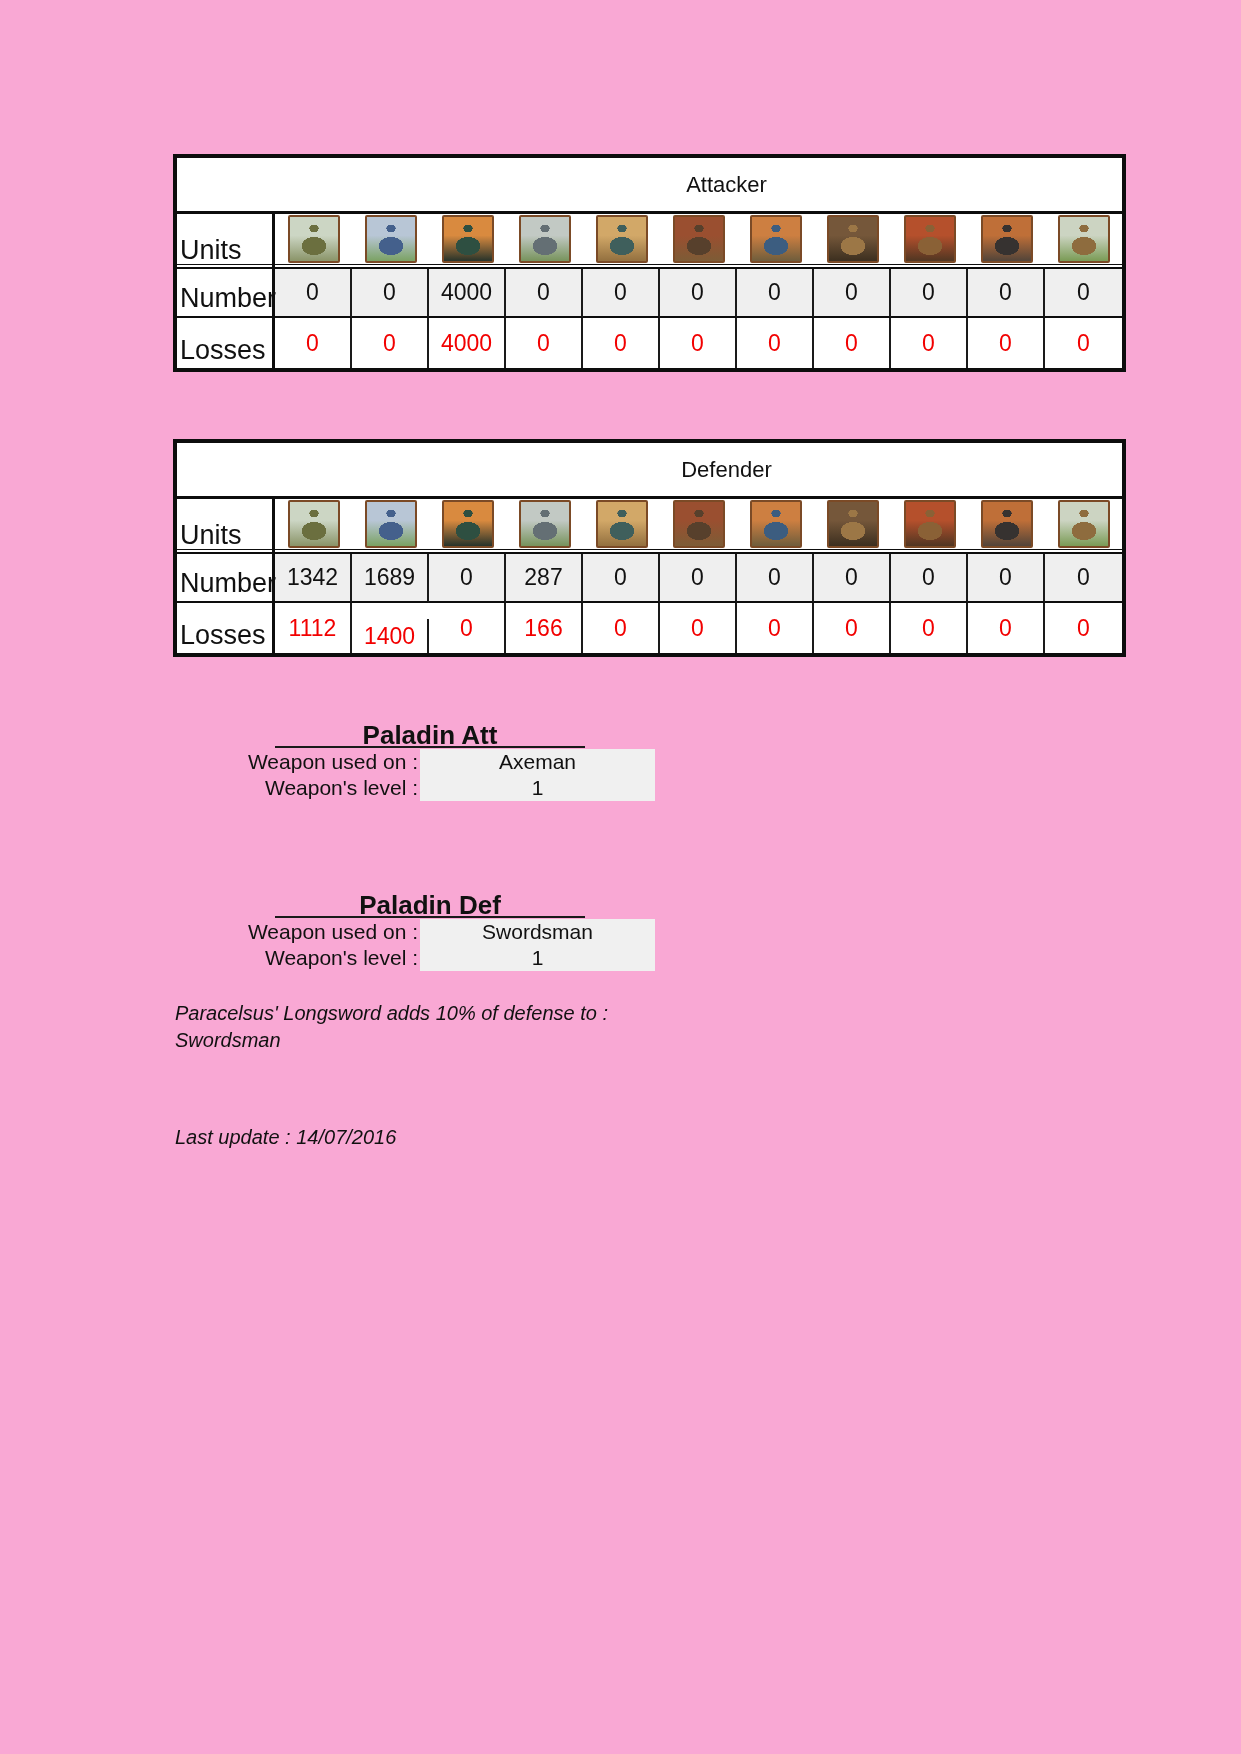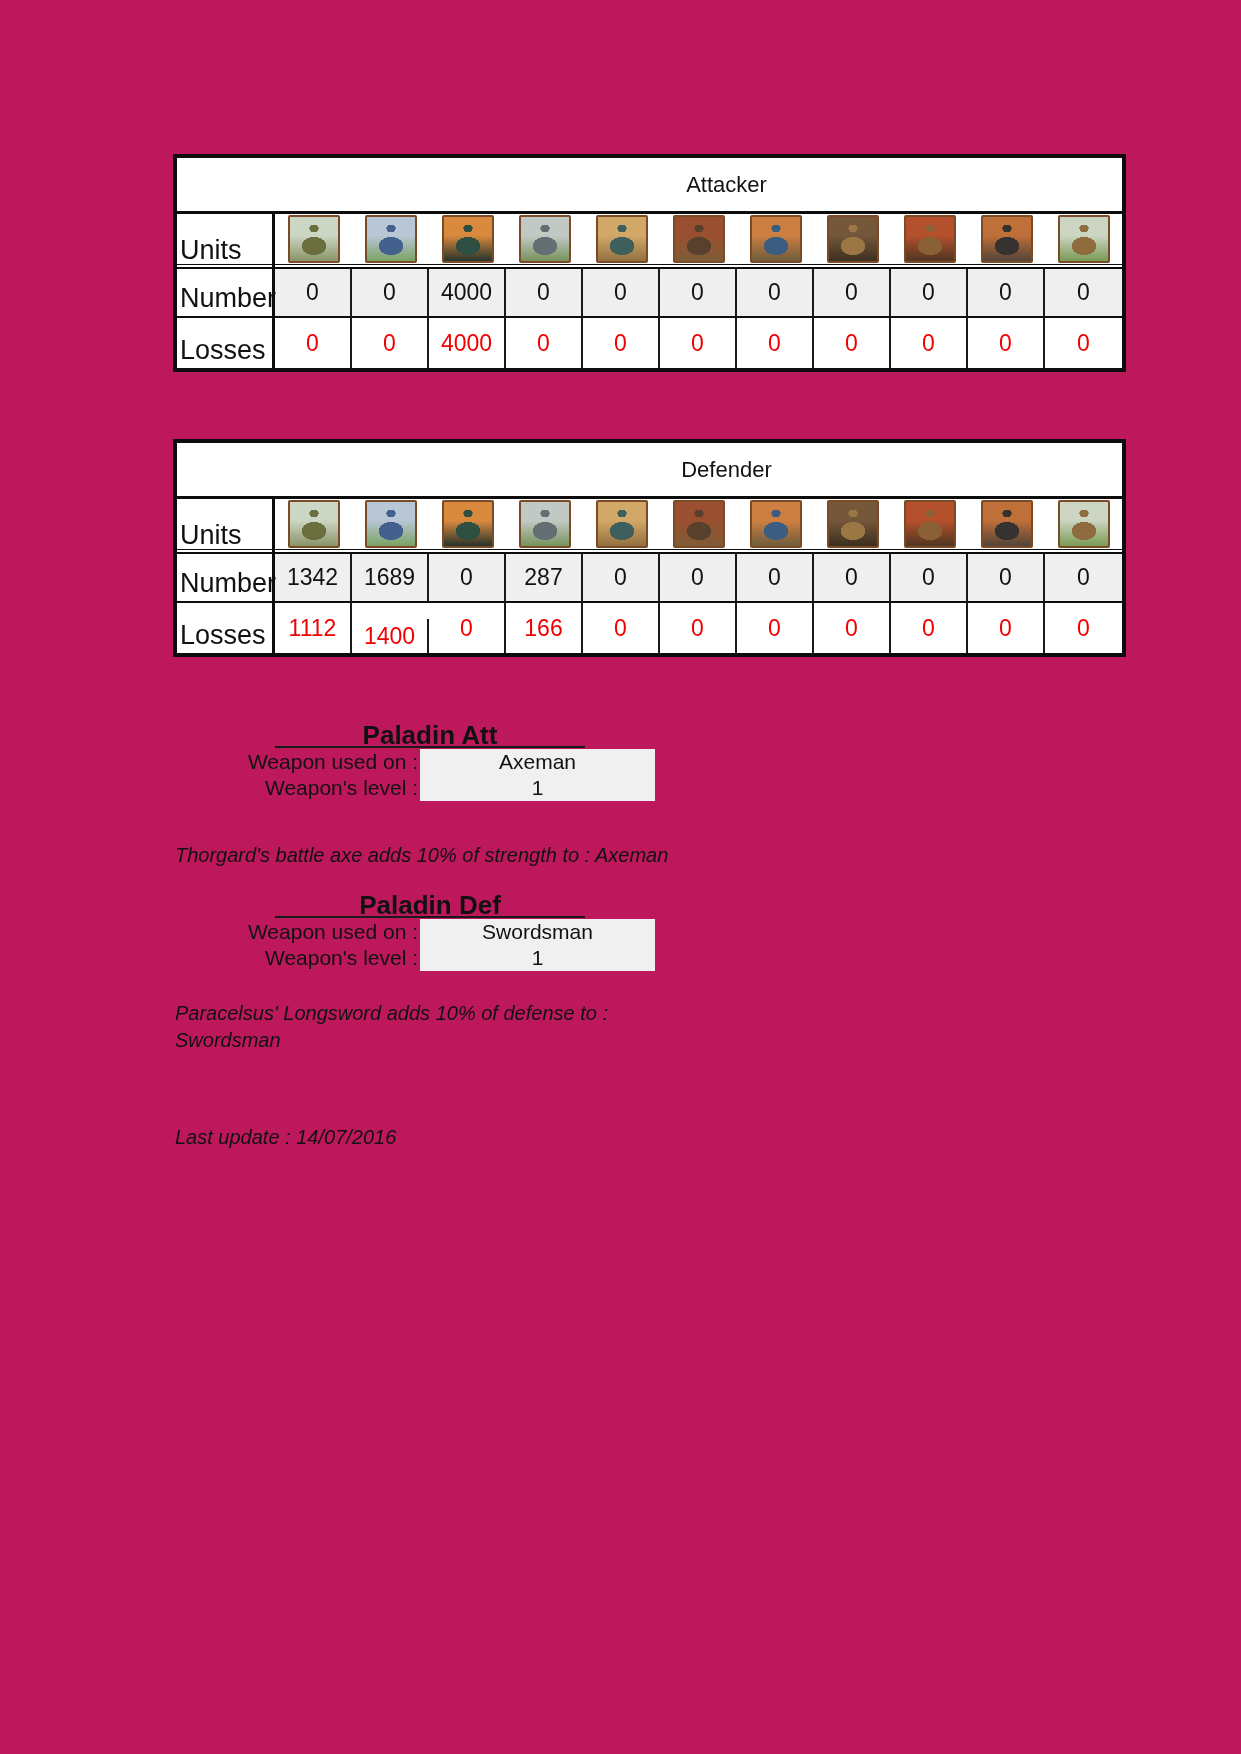--- a/index.html
+++ b/index.html
@@ -1,17 +1,17 @@
 <!DOCTYPE html>
 <html><head>
 <meta charset="utf-8">
 <style>
   html,body{margin:0;padding:0;background:#ffffff;}
   body{width:1241px;height:1754px;position:relative;font-family:"Liberation Sans",sans-serif;color:#111;}
-  .page{position:absolute;inset:0;background:#be185d;}
+  .page{position:absolute;inset:0;background:#f9a8d4;}
 
   
   .btable{
     position:absolute;left:173px;width:945px;
     display:grid;
     grid-template-columns:98px repeat(11,77px);
     grid-template-rows:56px 54px 50px 50px;
     border:4px solid #0d0d0d;
     background:#fff;
     box-sizing:content-box;
@@ -191,21 +191,20 @@
     </div>
 
   <div class="pal-title" style="top:720px;">Paladin Att</div>
   <div class="pal-rule" style="top:746px;"></div>
   <div class="pal-label" style="top:749px;">Weapon used on :</div>
   <div class="pal-label" style="top:775px;">Weapon's level :</div>
   <div class="pal-box" style="top:749px;">
     <div class="pal-value">Axeman</div>
     <div class="pal-value">1</div>
   </div>
-  <div class="note" style="top:842px;">Thorgard's battle axe adds 10% of strength to : Axeman</div>
 
   <div class="pal-title" style="top:890px;">Paladin Def</div>
   <div class="pal-rule" style="top:916px;"></div>
   <div class="pal-label" style="top:919px;">Weapon used on :</div>
   <div class="pal-label" style="top:945px;">Weapon's level :</div>
   <div class="pal-box" style="top:919px;">
     <div class="pal-value">Swordsman</div>
     <div class="pal-value">1</div>
   </div>
   <div class="note" style="top:1000px;">Paracelsus' Longsword adds 10% of defense to :</div>

